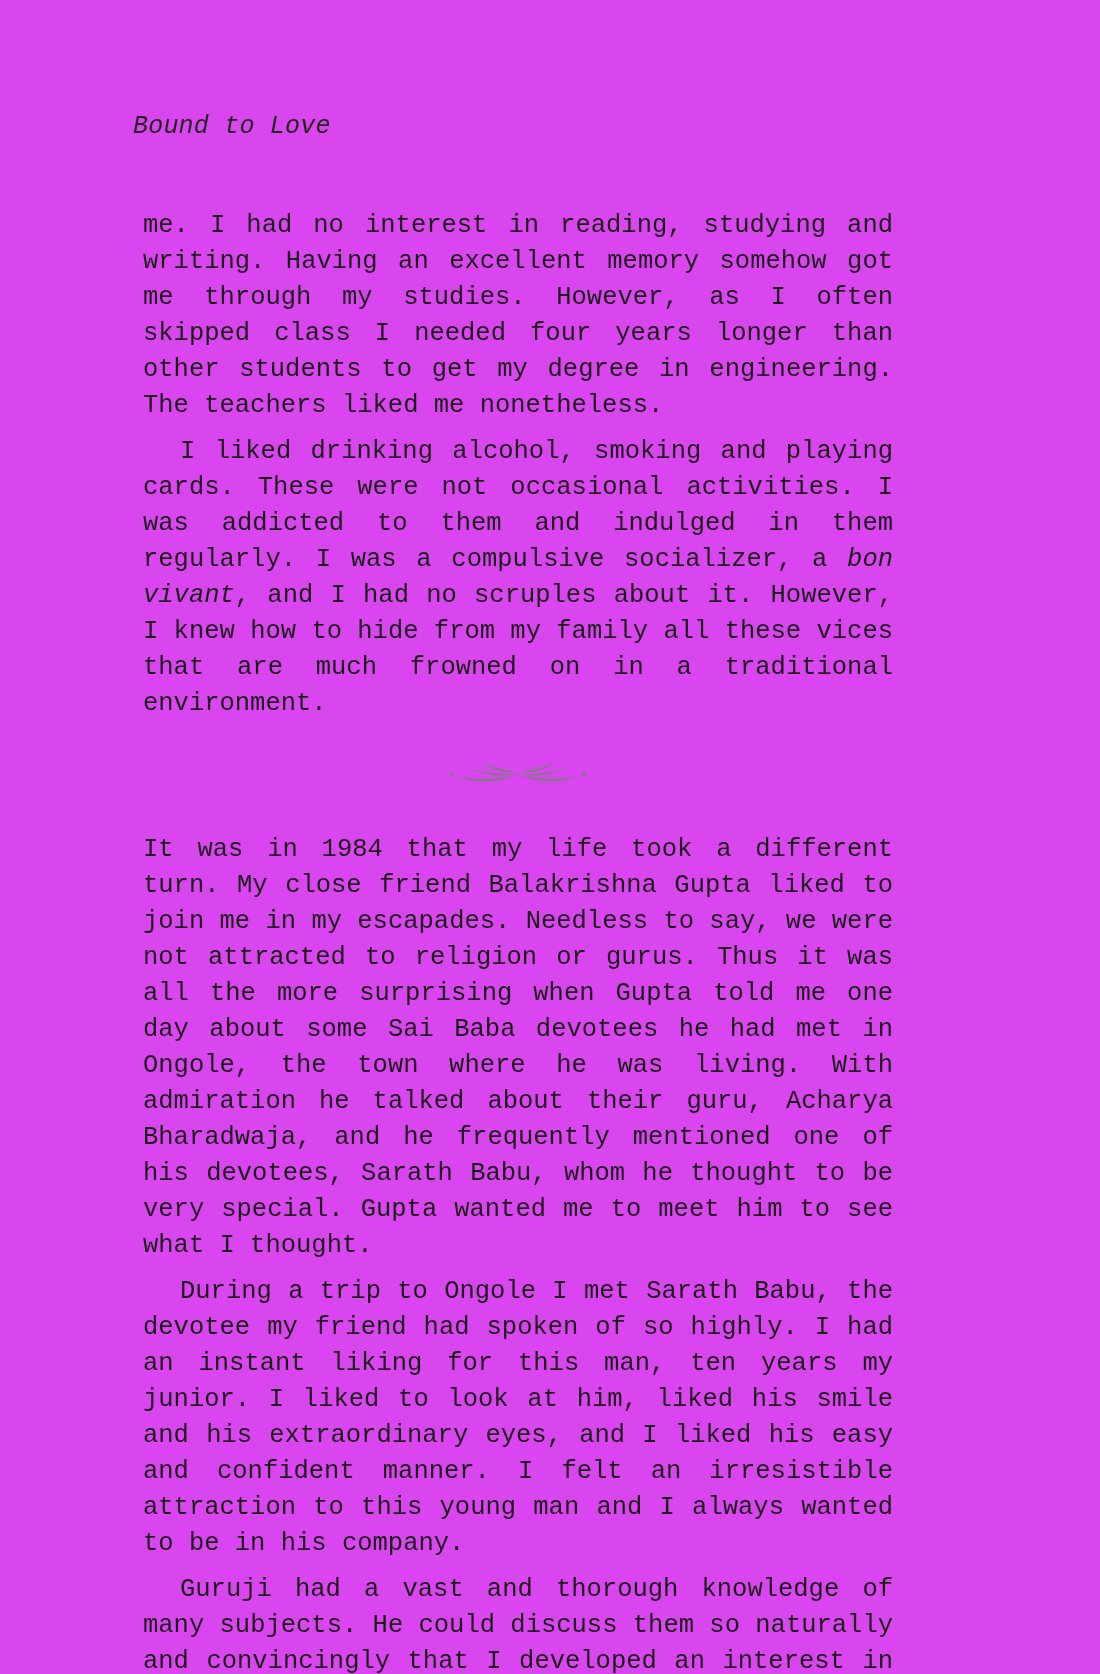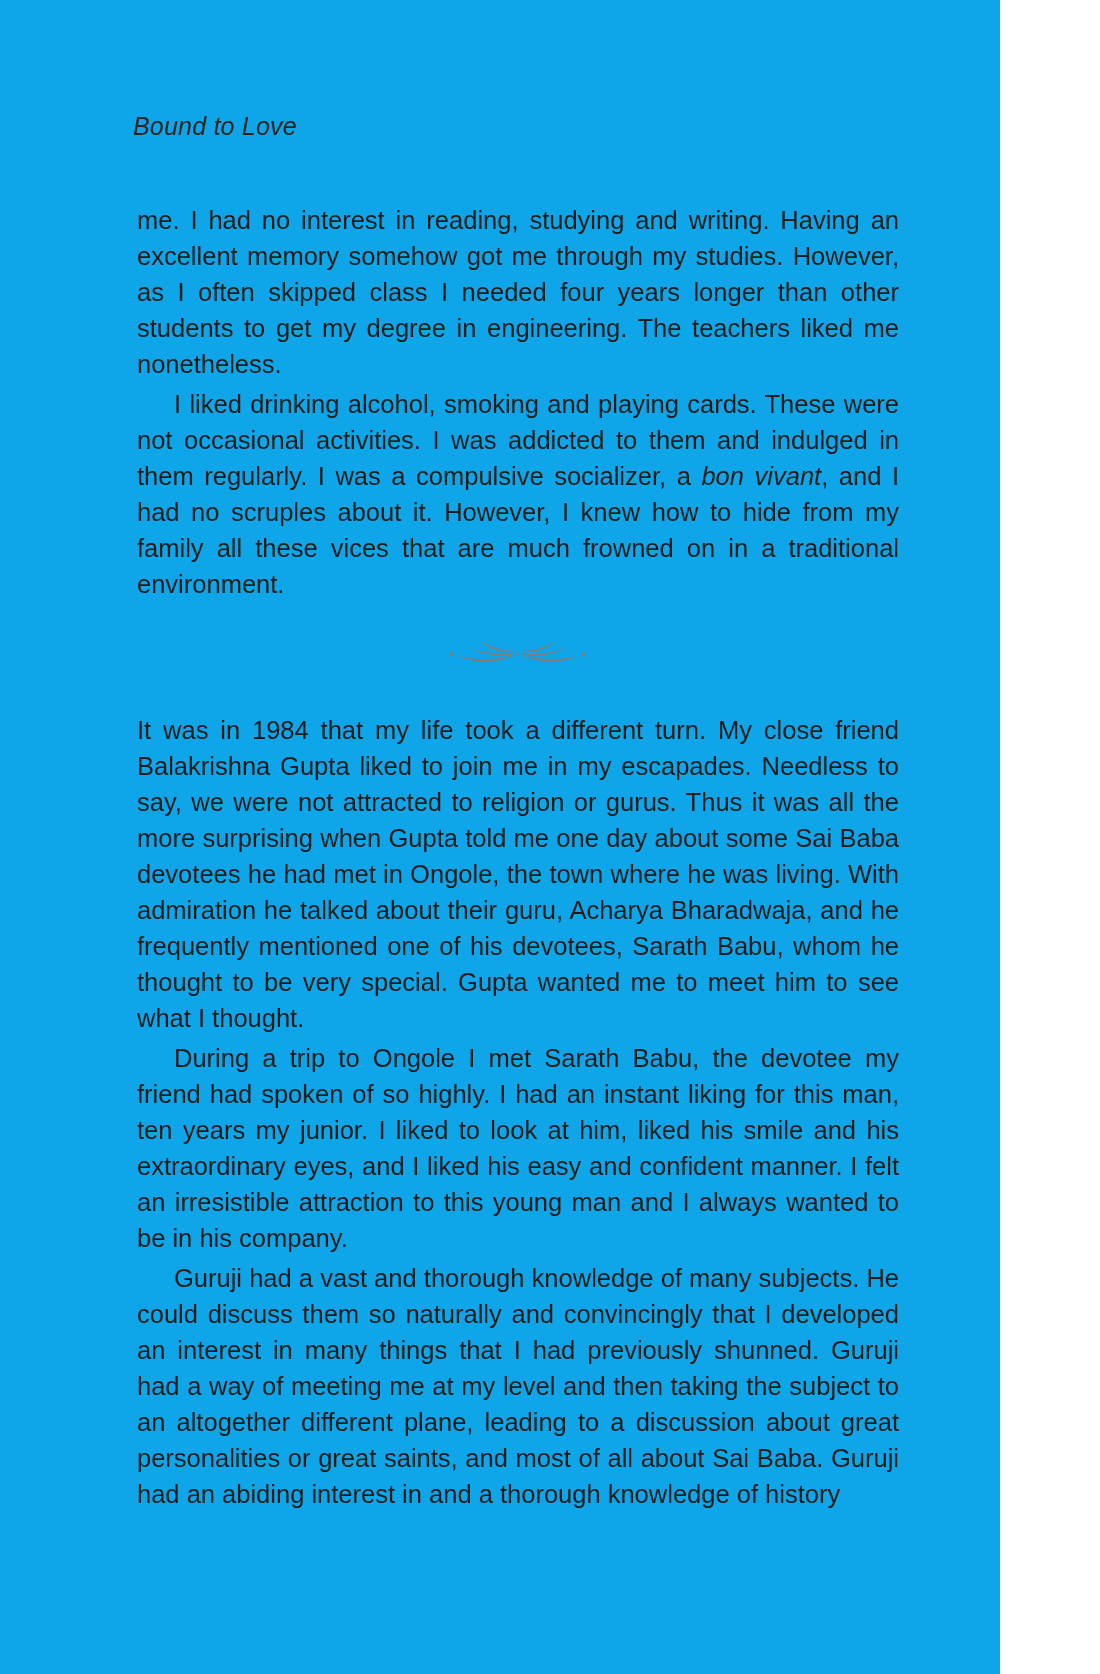--- a/index.html
+++ b/index.html
@@ -2,25 +2,25 @@
 <html><head>
 <meta charset="utf-8">
 <style>
   html, body {
     margin: 0;
     padding: 0;
     background: #ffffff;
   }
   .page {
     position: relative;
-    width: 1000px;
+    width: 1100px;
     height: 1674px;
-    background: #0ea5e9;
+    background: #d946ef;
     overflow: hidden;
-    font-family: Liberation Sans, sans-serif;
+    font-family: Liberation Mono, monospace;
     color: #1e1c1a;
   }
   .running-header {
     position: absolute;
     top: 112px;
     left: 133px;
     font-style: italic;
     font-size: 25px;
     letter-spacing: 0.2px;
     color: #262420;
@@ -29,21 +29,21 @@
     position: absolute;
     top: 198px;
     left: 133px;
     width: 770px;
     font-size: 25.5px;
     line-height: 36px;
     text-align: justify;
     color: #1e1c1a;
   }
   .para {
-    margin: 4px;
+    margin: 10px;
     padding: 0;
   }
   .para.indent {
     text-indent: 37px;
   }
   .para em {
     font-style: italic;
   }
   .ornament {
     width: 100%;

